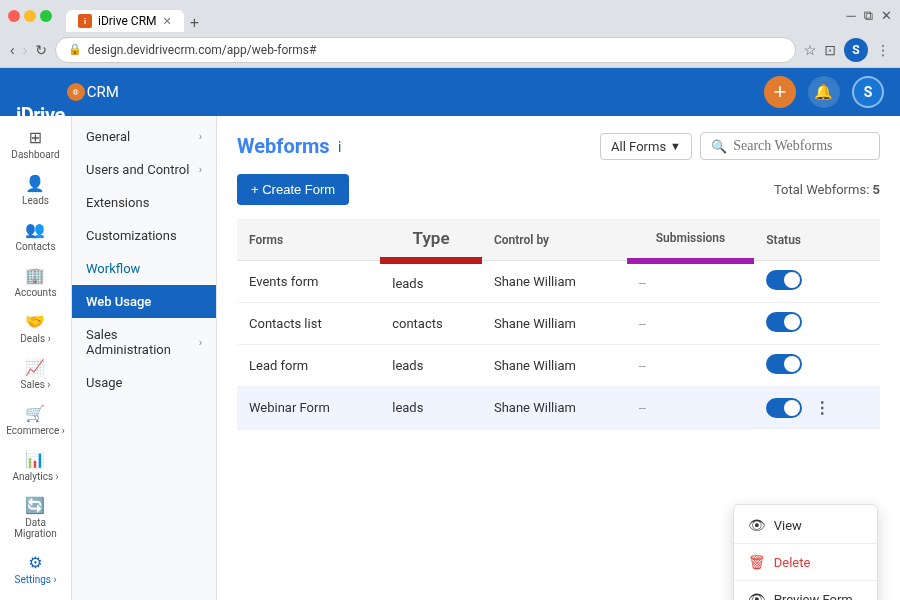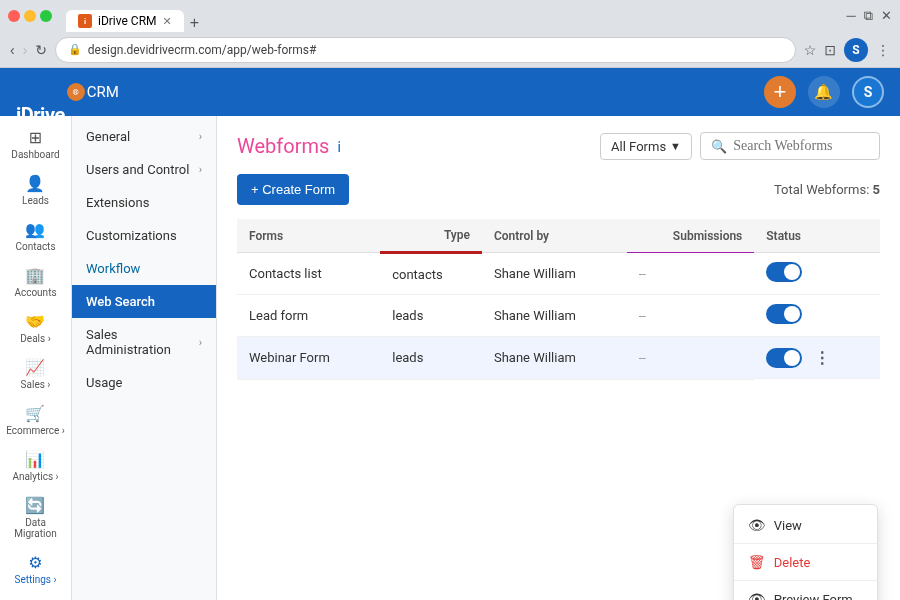--- a/index.html
+++ b/index.html
@@ -111,33 +111,33 @@
         <span>General</span>
         <span style="color:#888;font-size:11px;">›</span>
       </div>
       <div style="padding:9px 14px;cursor:pointer;color:#333;display:flex;justify-content:space-between;align-items:center;font-size:13px;">
         <span>Users and Control</span>
         <span style="color:#888;font-size:11px;">›</span>
       </div>
       <div style="padding:9px 14px;cursor:pointer;color:#333;font-size:13px;">Extensions</div>
       <div style="padding:9px 14px;cursor:pointer;color:#333;font-size:13px;">Customizations</div>
       <div style="padding:9px 14px;cursor:pointer;color:#0369a1;font-size:13px;">Workflow</div>
-      <div style="padding:9px 14px;cursor:pointer;background:#1565c0;color:white;font-weight:500;font-size:13px;">Web Search</div>
+      <div style="padding:9px 14px;cursor:pointer;background:#1565c0;color:white;font-weight:500;font-size:13px;">Web Usage</div>
       <div style="padding:9px 14px;cursor:pointer;color:#333;display:flex;justify-content:space-between;align-items:center;font-size:13px;">
         <span>Sales Administration</span>
         <span style="color:#888;font-size:11px;">›</span>
       </div>
       <div style="padding:9px 14px;cursor:pointer;color:#333;font-size:13px;">Usage</div>
     </div>
 
     <div style="flex:1;background:white;padding:16px 20px;overflow-y:auto;position:relative;">
 
       <div style="display:flex;align-items:center;justify-content:space-between;margin-bottom:14px;">
         <div style="display:flex;align-items:center;gap:8px;">
-          <h1 style="font-size:20px;font-weight:400;color:#ec4899;">Webforms</h1>
+          <h1 style="font-size:20px;font-weight:700;color:#3b82f6;">Webforms</h1>
           <span style="color:#1565c0;font-size:15px;cursor:pointer;">ℹ</span>
         </div>
         <div style="display:flex;align-items:center;gap:8px;">
           <div style="border:1px solid #ccc;border-radius:4px;padding:5px 10px;font-size:13px;display:flex;align-items:center;gap:4px;cursor:pointer;background:white;color:#333;">
             <span>All Forms</span>
             <span style="font-size:11px;">▼</span>
           </div>
           <div style="border:1px solid #ccc;border-radius:4px;padding:5px 10px;font-size:13px;display:flex;align-items:center;gap:6px;width:180px;">
             <span style="color:#999;">🔍</span>
             <input type="text" style="border: none; outline: none; font-size: 14px; color: #701a75; width: 130px; font-family: Liberation Serif, serif;" placeholder="Search Webforms">
@@ -150,28 +150,39 @@
         <div style="color:#555;font-size:13px;">
           <span>Total Webforms:</span>
           <strong>5</strong>
         </div>
       </div>
 
       <table style="width:100%;border-collapse:collapse;">
         <thead>
           <tr style="background:#f5f5f5;">
             <th style="padding:9px 12px;text-align:left;font-size:12px;font-weight:600;color:#555;border-bottom:1px solid #e0e0e0;">Forms</th>
-            <th style="padding:9px 12px;text-align:right;font-size:12px;font-weight:600;color:#555;border-bottom:3px solid #b91c1c;">Type</th>
+            <th style="padding:9px 12px;text-align:center;font-size:17px;font-weight:600;color:#555;border-bottom:7px solid #b91c1c;">Type</th>
             <th style="padding:9px 12px;text-align:left;font-size:12px;font-weight:600;color:#555;border-bottom:1px solid #e0e0e0;">Control by</th>
-            <th style="padding:9px 12px;text-align:right;font-size:12px;font-weight:600;color:#555;border-bottom:1px solid #a21caf;">Submissions</th>
+            <th style="padding:9px 12px;text-align:center;font-size:12px;font-weight:600;color:#555;border-bottom:6px solid #a21caf;">Submissions</th>
             <th style="padding:9px 12px;text-align:left;font-size:12px;font-weight:600;color:#555;border-bottom:1px solid #e0e0e0;">Status</th>
           </tr>
         </thead>
         <tbody id="table-body">
 
+          <tr>
+            <td style="padding:9px 12px;border-bottom:1px solid #f0f0f0;font-size:13px;color:#333;">Events form</td>
+            <td style="padding:9px 12px;border-bottom:1px solid #f0f0f0;font-size:13px;color:#333;">leads</td>
+            <td style="padding:9px 12px;border-bottom:1px solid #f0f0f0;font-size:13px;color:#333;">Shane William</td>
+            <td style="padding:9px 12px;border-bottom:1px solid #f0f0f0;font-size:13px;color:#999;">--</td>
+            <td style="padding:9px 12px;border-bottom:1px solid #f0f0f0;">
+              <div style="width:36px;height:20px;background:#1565c0;border-radius:10px;position:relative;cursor:pointer;display:inline-block;">
+                <div style="width:16px;height:16px;background:white;border-radius:50%;position:absolute;top:2px;right:2px;"></div>
+              </div>
+            </td>
+          </tr>
 
           <tr>
             <td style="padding:9px 12px;border-bottom:1px solid #f0f0f0;font-size:13px;color:#333;">Contacts list</td>
             <td style="padding:9px 12px;border-bottom:1px solid #f0f0f0;font-size:13px;color:#333;">contacts</td>
             <td style="padding:9px 12px;border-bottom:1px solid #f0f0f0;font-size:13px;color:#333;">Shane William</td>
             <td style="padding:9px 12px;border-bottom:1px solid #f0f0f0;font-size:13px;color:#999;">--</td>
             <td style="padding:9px 12px;border-bottom:1px solid #f0f0f0;">
               <div style="width:36px;height:20px;background:#1565c0;border-radius:10px;position:relative;cursor:pointer;display:inline-block;">
                 <div style="width:16px;height:16px;background:white;border-radius:50%;position:absolute;top:2px;right:2px;"></div>
               </div>

